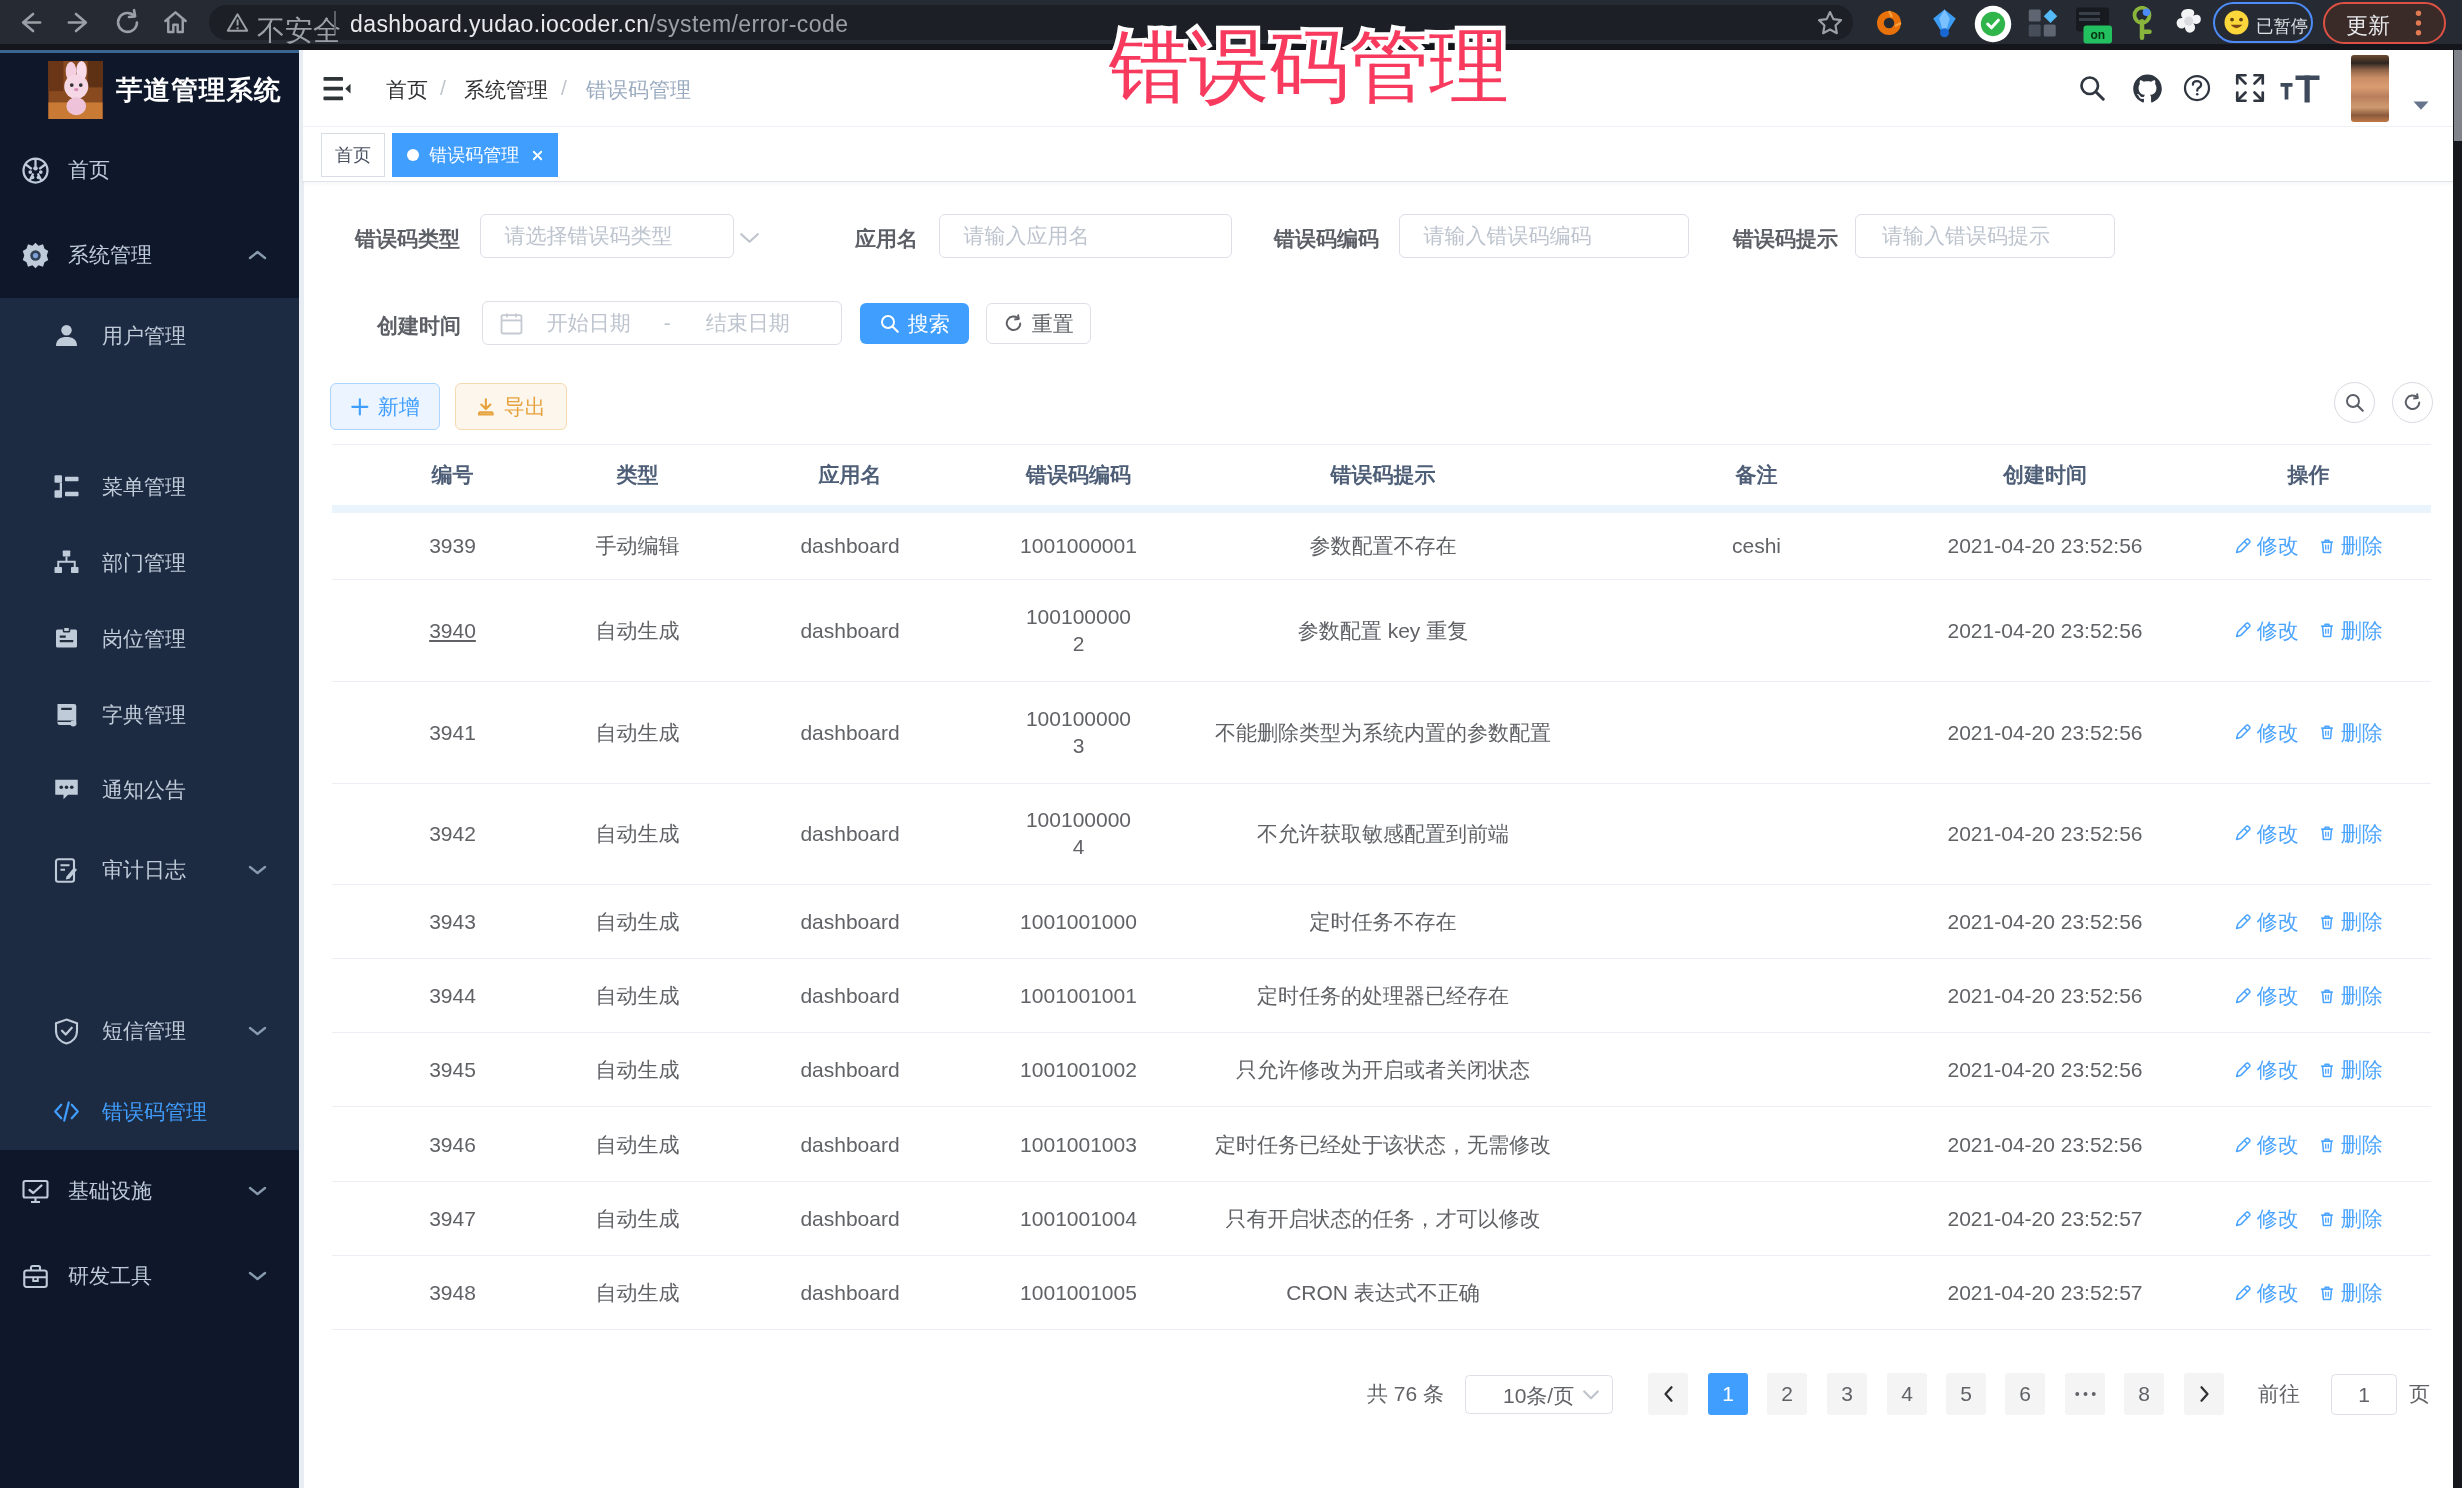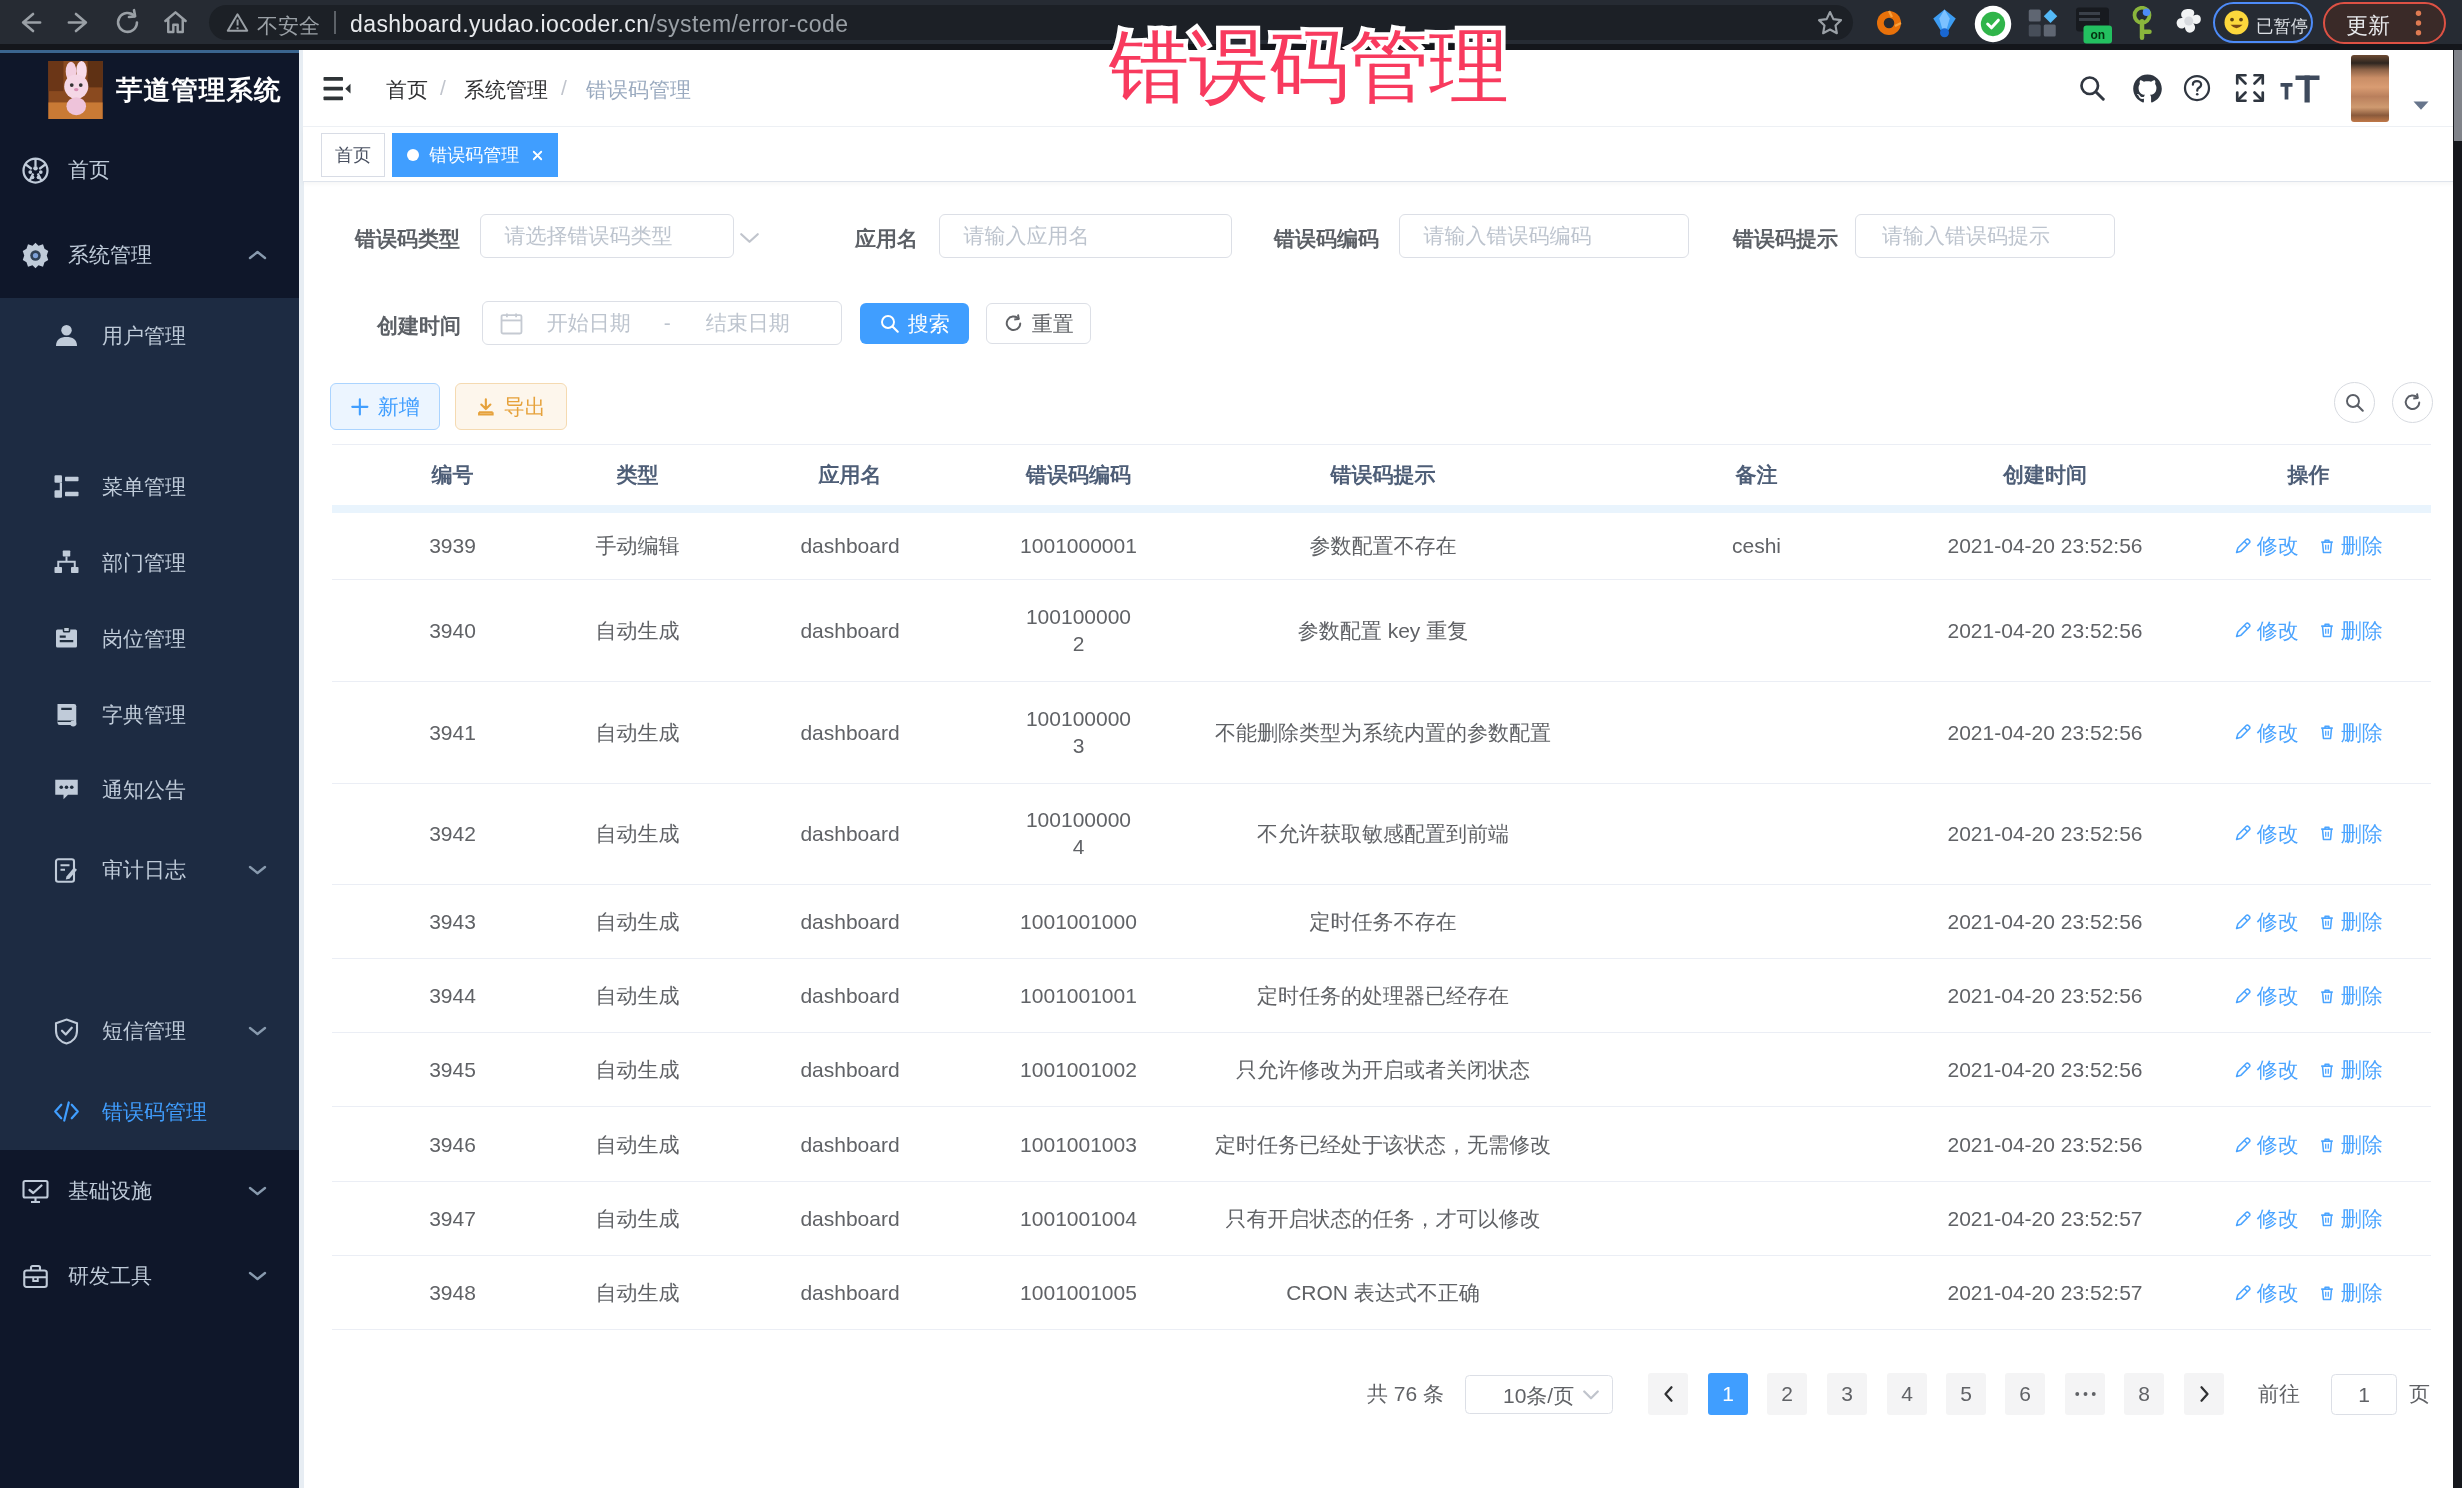--- a/index.html
+++ b/index.html
@@ -60,21 +60,21 @@
 
   <svg class="abs" style="left:161px;top:8.3px" width="29" height="29" viewBox="0 0 40 40">
         <path d="M6 18 L20 6 L34 18 M10 15 V33 H17 V23 H23 V33 H30 V15" stroke="#9aa0a6" stroke-width="3.4" fill="none" stroke-linecap="round" stroke-linejoin="round"></path>
       </svg>
   <div id="urlbar">
     <svg class="abs" style="left:16.7px;top:6.8px" width="23" height="21" viewBox="0 0 30 28">
           <path d="M15 3 L28 25 H2 Z" stroke="#9aa0a6" stroke-width="2.6" fill="none" stroke-linejoin="round"></path>
           <rect x="13.8" y="10" width="2.6" height="8" fill="#9aa0a6"></rect>
           <rect x="13.8" y="20.4" width="2.6" height="2.6" fill="#9aa0a6"></rect>
         </svg>
-    <div class="abs ctext" style="left:48px;top:6.8px;font-size:21px;">不安全</div>
+    <div class="abs ctext" style="left:48px;top:6.8px;font-size:28px;">不安全</div>
     <div class="abs" style="left:125px;top:6px;width:1.5px;height:23px;background:#5c6167;"></div>
     <div class="abs" style="left:141px;top:5.3px;"><span class="urlmain">dashboard.yudao.iocoder.cn</span><span class="urlpath">/system/error-code</span></div>
   </div>
 
   <svg class="abs" style="left:1815px;top:8.3px" width="30" height="30" viewBox="0 0 24 24">
         <path d="M12 3.2 L14.7 8.9 L20.8 9.7 L16.4 14 L17.5 20.2 L12 17.2 L6.5 20.2 L7.6 14 L3.2 9.7 L9.3 8.9 Z" stroke="#9aa0a6" stroke-width="1.7" fill="none" stroke-linejoin="round"></path>
       </svg>
 
   <svg class="abs" style="left:1874px;top:7.6px" width="30" height="30" viewBox="0 0 40 40">
         <circle cx="20" cy="20" r="16" fill="#e8710a"></circle>
@@ -455,21 +455,21 @@
       </svg>
       <span>修改</span>
       <span style="width:19.7px;"></span>
       <svg style="margin-right:4.5px" width="18" height="18" viewBox="0 0 28 28">
         <path d="M5 8 H23 M11 8 V5 H17 V8 M7 8 L8.5 24 H19.5 L21 8" stroke="#4ba4ff" stroke-width="2.4" fill="none" stroke-linejoin="round"></path>
         <path d="M12 12 V20 M16 12 V20" stroke="#4ba4ff" stroke-width="2"></path>
       </svg>
       <span>删除</span>
     </div>
 <div class="trow" style="top:580px;height:102px;"></div>
-<div class="cell abs" style="left:332px;top:580px;width:241px;height:100px;">3940</div>
+<div class="cell abs" style="left:332px;top:580px;width:241px;height:100px;text-decoration:underline;">3940</div>
 <div class="cell abs" style="left:573px;top:580px;width:129px;height:100px;">自动生成</div>
 <div class="cell abs" style="left:702px;top:580px;width:296px;height:100px;">dashboard</div>
 <div class="cell abs" style="left:998px;top:580px;width:161px;height:100px;">100100000<br>2</div>
 <div class="cell abs" style="left:1158px;top:580px;width:450px;height:100px;">参数配置 key 重复</div>
 <div class="cell abs" style="left:1905px;top:580px;width:280px;height:100px;">2021-04-20 23:52:56</div>
 <div class="cell abs" style="left:2186px;top:580px;width:245px;height:100px;color:#4ba4ff;">
       <svg style="margin-right:4.5px" width="18" height="18" viewBox="0 0 28 28">
         <path d="M4 24 L6 17 L19 4 A2.4 2.4 0 0 1 22.4 4 L24 5.6 A2.4 2.4 0 0 1 24 9 L11 22 Z" stroke="#4ba4ff" stroke-width="2.4" fill="none" stroke-linejoin="round"></path>
         <path d="M16 7 L21 12" stroke="#4ba4ff" stroke-width="2.4"></path>
       </svg>

